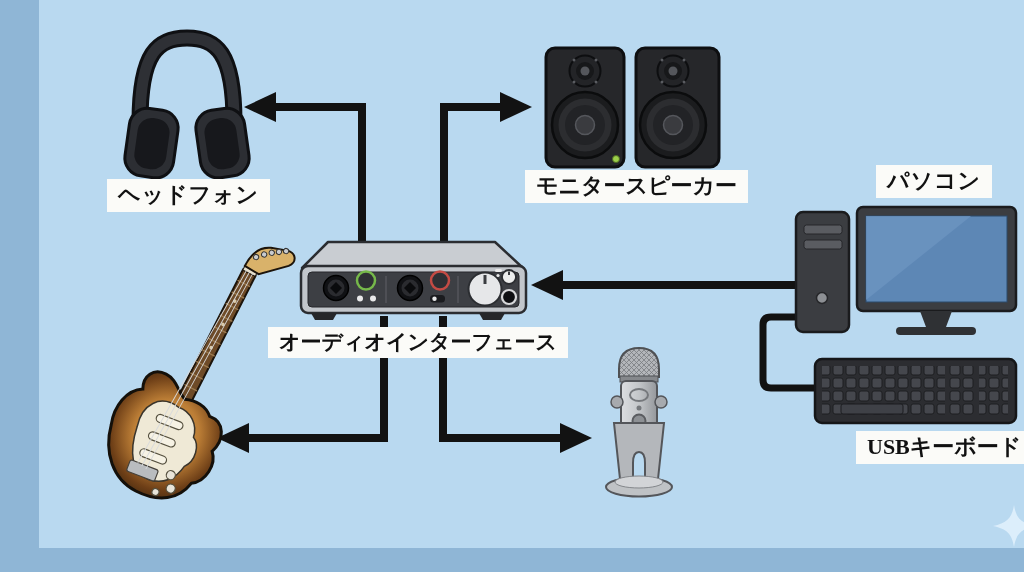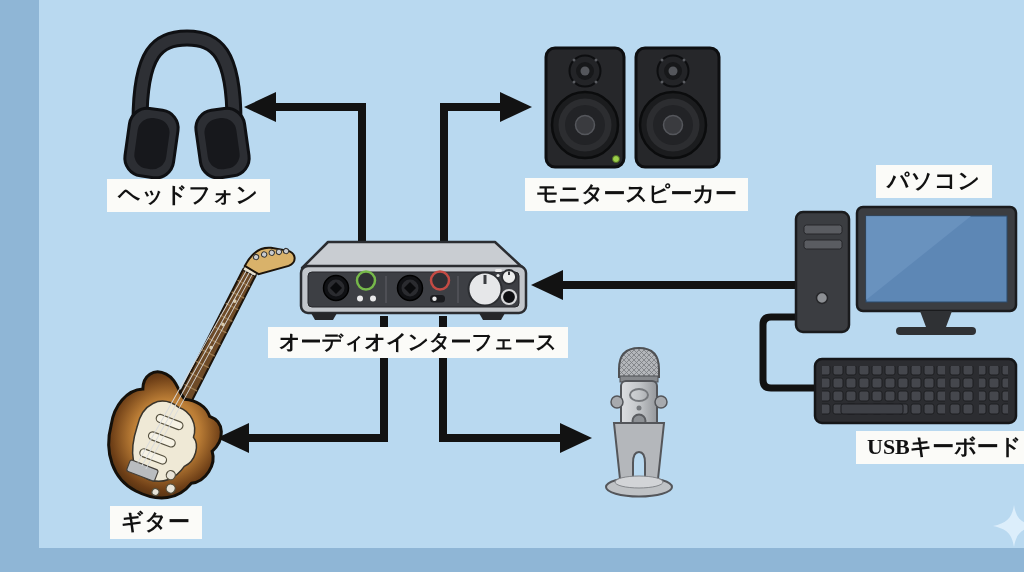--- a/index.html
+++ b/index.html
@@ -15,21 +15,21 @@
     background:var(--label-bg,#fbfbf8);
     color:var(--label-text,#111111);
     font-weight:800;
     font-size:22px;
     line-height:1.3;
     padding:2px 11px;
     white-space:nowrap;
     letter-spacing:1px;
   }
   #lbl-headphones{left:68px;top:179px;}
-  #lbl-speakers{left:486px;top:178px;letter-spacing:0;}
+  #lbl-speakers{left:486px;top:170px;letter-spacing:0;}
   #lbl-pc{left:837px;top:165px;}
   #lbl-interface{left:229px;top:327px;font-size:21px;letter-spacing:0;}
   #lbl-guitar{left:71px;top:506px;}
   #lbl-mic{left:513px;top:511px;letter-spacing:0;}
   #lbl-keyboard{left:817px;top:431px;letter-spacing:0;}
 </style>
 </head>
 <body>
 
 <div class="stage">
@@ -239,16 +239,15 @@
     <rect x="802" y="404" width="62" height="10" rx="2" fill="#3f4147" stroke="#1c1d20" stroke-width="1"></rect>
   </g>
 
   <path d="M975,505 C977,518 982,523 996,526 C982,529 977,534 975,547 C973,534 968,529 954,526 C968,523 973,518 975,505 Z" fill="#dceefb"></path>
 </svg>
 
 <div class="label" id="lbl-headphones">ヘッドフォン</div>
 <div class="label" id="lbl-speakers">モニタースピーカー</div>
 <div class="label" id="lbl-interface">オーディオインターフェース</div>
 <div class="label" id="lbl-pc">パソコン</div>
-<div class="label" id="lbl-guitar">ギター</div>
 <div class="label" id="lbl-keyboard">USBキーボード</div>
 
 </div>
 
 </body></html>

